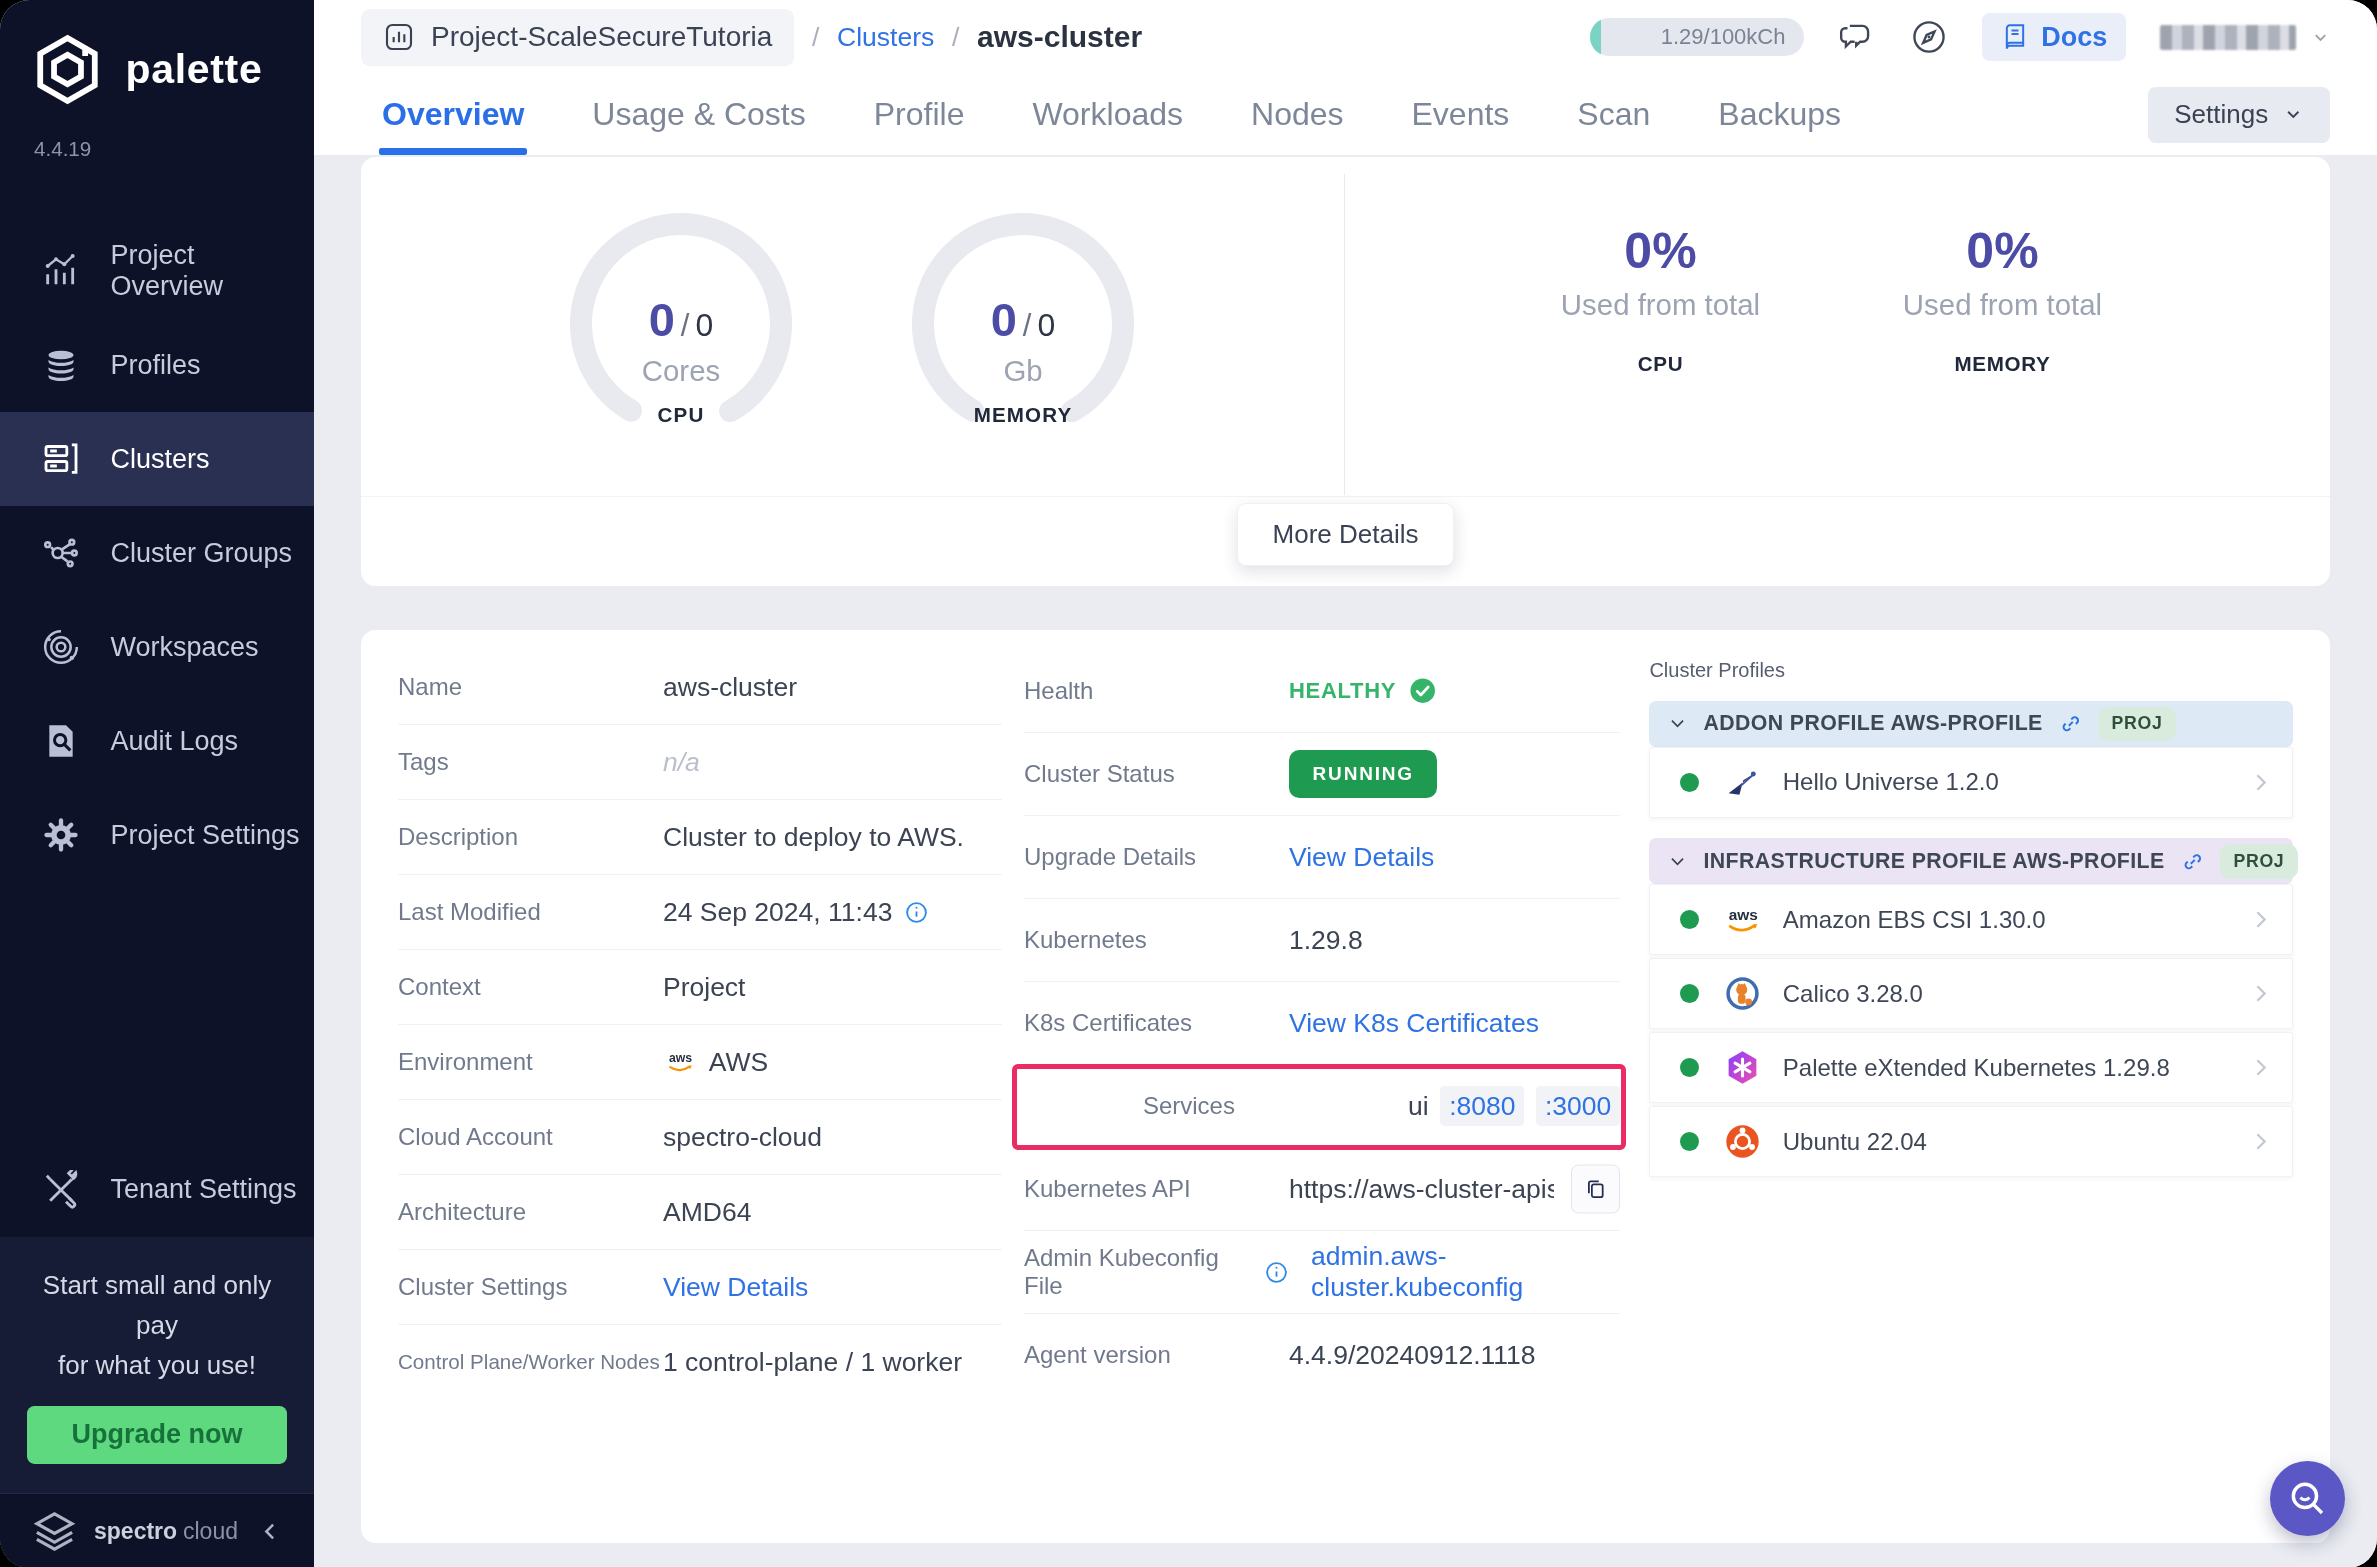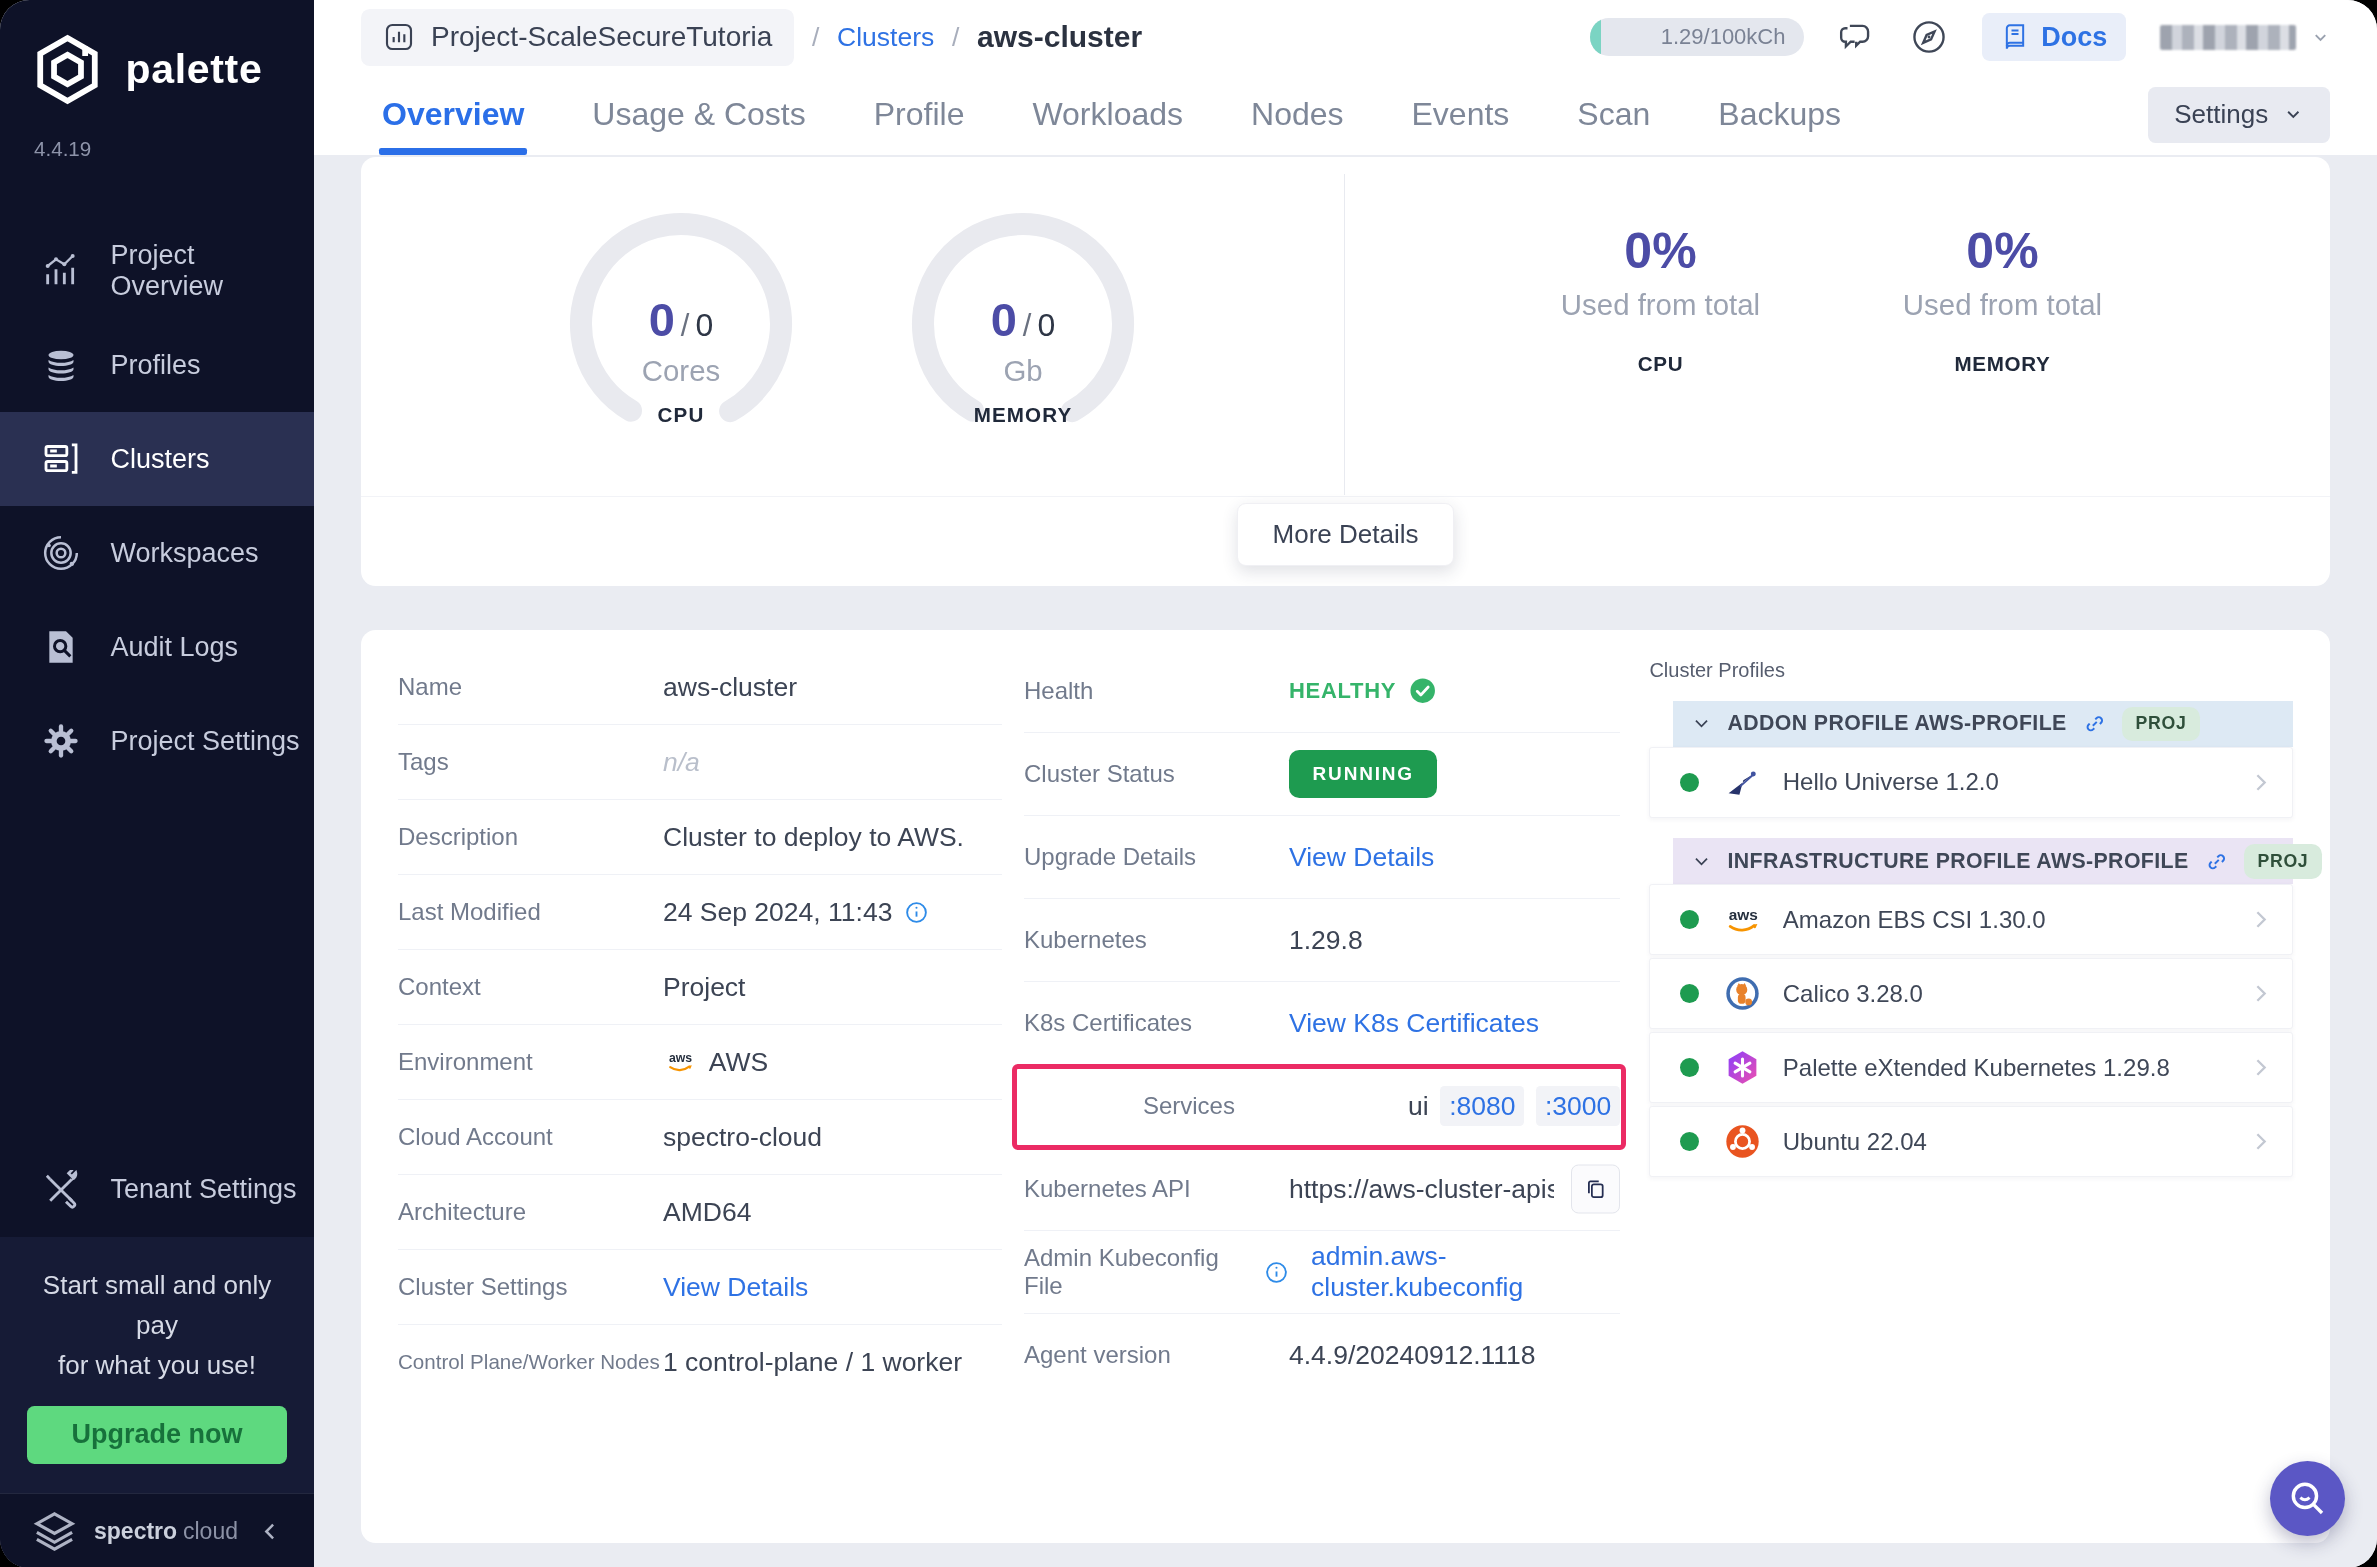--- a/index.html
+++ b/index.html
@@ -95,21 +95,21 @@
   .chip{background:#F2F3F7;color:#2E72E4;border-radius:4.4px;padding:4.4px 8.8px;font-size:26.5px;cursor:pointer;text-decoration:none;}
   .services-row{position:relative;justify-content:flex-end;}
   .srv-highlight{position:absolute;top:-1.5px;bottom:-2.9px;left:-11.8px;right:-5.9px;border:5.2px solid #EB2B64;border-radius:5.9px;pointer-events:none;}
   .api-row{position:relative;padding-right:66px;}
   .api-val{white-space:nowrap;overflow:hidden;display:block;max-width:317px;}
   .copy-btn{position:absolute;right:0;top:50%;transform:translateY(-50%);width:49px;height:49px;background:#FBFBFD;border:0.7px solid #E3E5EC;border-radius:7.4px;display:flex;align-items:center;justify-content:center;cursor:pointer;}
   .copy-btn svg{width:23.6px;height:23.6px;color:#252E52;}
   .aws-ico{width:34px;height:29.4px;}
   
   .cp-title{font-size:20px;color:#565D6E;margin:8.8px 0 19px;}
-  .cp-header{height:46px;border-radius:0;display:flex;align-items:center;gap:16px;padding:0 19px;cursor:pointer;margin-left:24px;}
+  .cp-header{height:46px;border-radius:7px;display:flex;align-items:center;gap:16px;padding:0 19px;cursor:pointer;}
   .cp-header.addon{background:#DDE9F4;}
   .cp-header.infra{background:#EAE4F4;margin-top:20.6px;}
   .cp-header svg.chev{width:19px;height:19px;color:#3A4254;flex:0 0 19px;}
   .cp-header svg.linkico{width:23.6px;height:23.6px;color:#2E72E4;flex:0 0 23.6px;cursor:pointer;}
   .cp-htext{font-size:21.3px;font-weight:700;color:#3F4757;letter-spacing:0.4px;white-space:nowrap;}
   .badge{background:#D8EBDD;color:#2F4F3A;font-size:17.7px;font-weight:700;border-radius:10.3px;padding:6.6px 13.2px;letter-spacing:0.7px;}
   .cp-item{height:69px;margin-bottom:2.9px;background:#fff;border:0.7px solid #F0F1F5;border-radius:2.9px;box-shadow:0 1.5px 4.4px rgba(50,60,90,.05);display:flex;align-items:center;padding:0 19px 0 29.4px;cursor:pointer;}
   .cp-dot{width:19px;height:19px;border-radius:50%;background:#1E9B50;flex:0 0 19px;}
   .cp-ico{width:37px;height:37px;margin-left:25px;flex:0 0 37px;}
   .cp-name{font-size:24px;color:#3F4757;margin-left:22px;white-space:nowrap;overflow:hidden;text-overflow:ellipsis;}
@@ -157,20 +157,31 @@
       <div class="nav-item active">
         <svg viewBox="0 0 24 24" fill="none" stroke="currentColor" stroke-width="1.7">
             <rect x="3" y="4.5" width="12.5" height="5.5" rx="1"></rect>
             <rect x="3" y="13.5" width="12.5" height="5.5" rx="1"></rect>
             <path d="M5.5 7.2h4M5.5 16.2h4"></path>
             <path d="M18.5 3.5h2.5v16.5h-2.5"></path>
           </svg>
         <span>Clusters</span>
       </div>
       <div class="nav-item">
+        <svg viewBox="0 0 24 24" fill="none" stroke="currentColor" stroke-width="1.6">
+            <circle cx="10" cy="12" r="3"></circle>
+            <circle cx="4" cy="7" r="1.4"></circle>
+            <circle cx="18.5" cy="5.5" r="1.4"></circle>
+            <circle cx="20" cy="12" r="1.4"></circle>
+            <circle cx="17.5" cy="18.5" r="1.4"></circle>
+            <path d="M6 8.5l2 2M17.2 6.8l-4.6 3M18.6 12H13M15.9 17l-3.6-2.6"></path>
+          </svg>
+        <span>Cluster Groups</span>
+      </div>
+      <div class="nav-item">
         <svg viewBox="0 0 24 24" fill="none" stroke="currentColor" stroke-width="1.5">
             <circle cx="12" cy="12" r="2.6"></circle>
             <circle cx="12" cy="12" r="5.8"></circle>
             <path d="M12 2.5a9.5 9.5 0 1 0 9.5 9.5"></path>
             <circle cx="18.5" cy="18.5" r="1.3" fill="currentColor" stroke="none"></circle>
             <circle cx="4.8" cy="7.5" r="1.1" fill="currentColor" stroke="none"></circle>
           </svg>
         <span>Workspaces</span>
       </div>
       <div class="nav-item">

